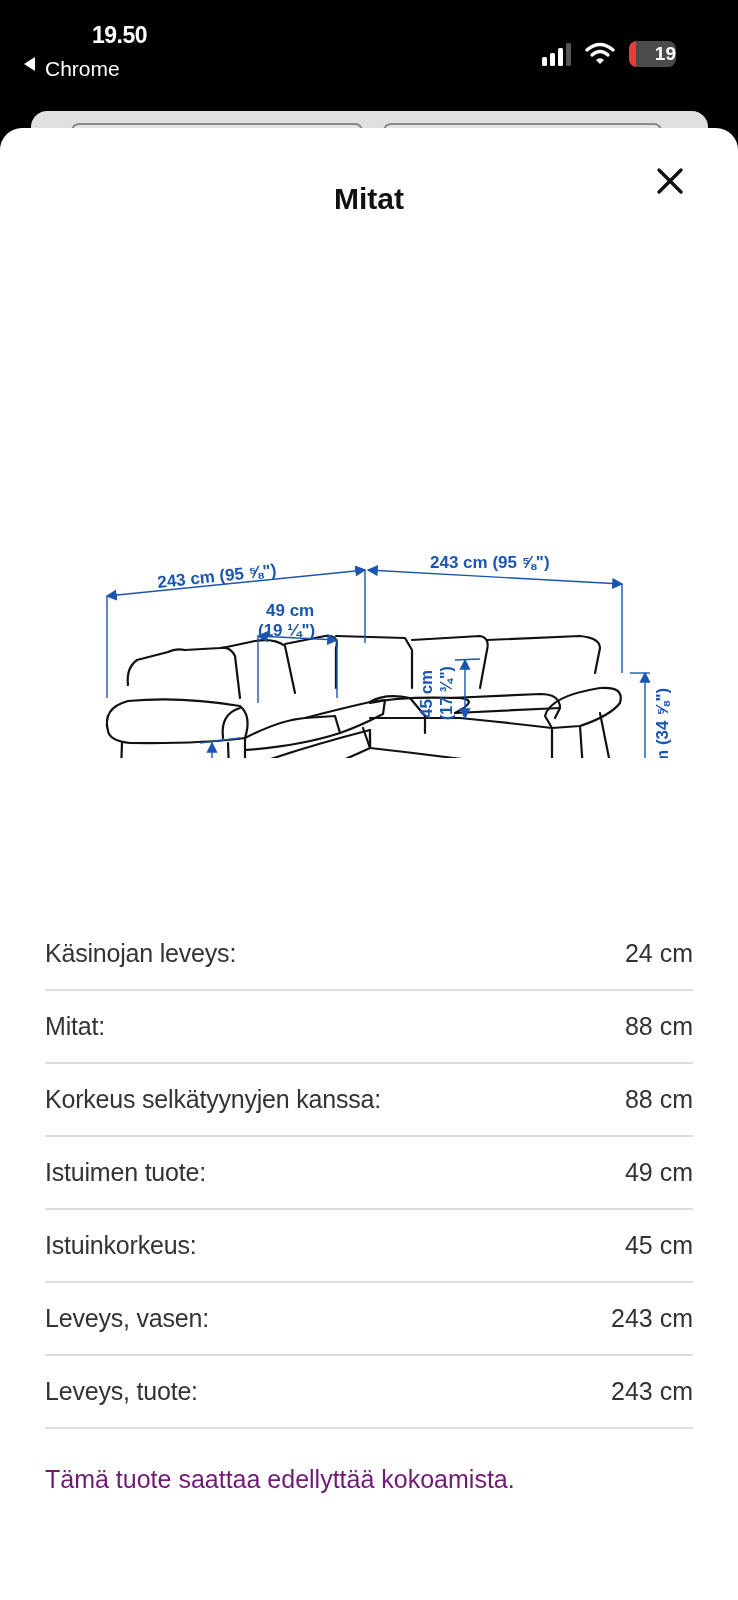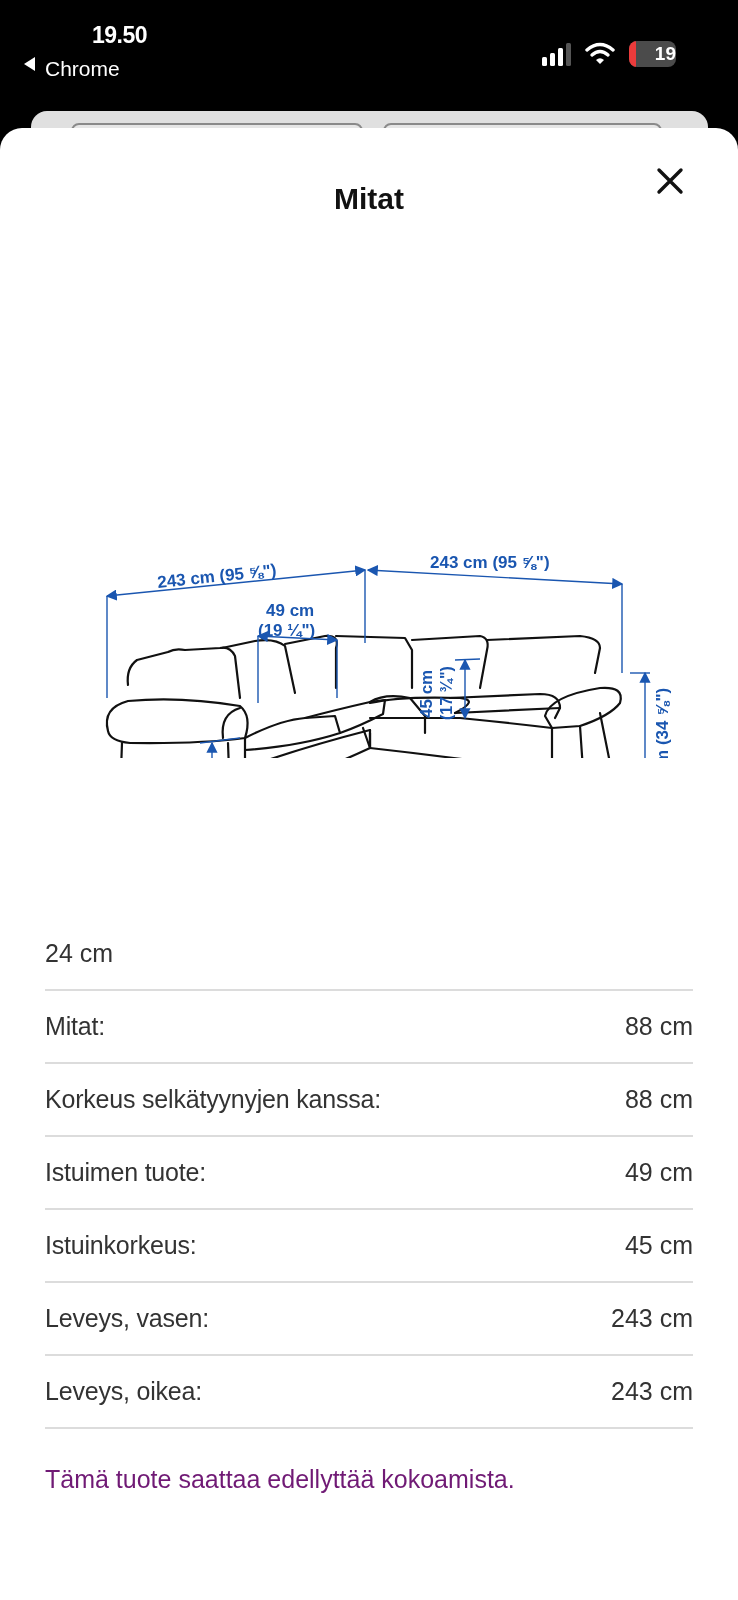--- a/index.html
+++ b/index.html
@@ -153,20 +153,21 @@
       <text x="0" y="0" font-size="16" transform="translate(412 322) rotate(-90)">(17 ¾")</text>
       <text x="0" y="0" font-size="17" transform="translate(628 400) rotate(-90)">88 cm (34 ⅝")</text>
       <text x="18" y="430" font-size="17" transform="rotate(8 18 430)">88 cm (34 ⅝")</text>
       <text x="470" y="418" font-size="17">24 cm</text>
       <text x="465" y="438" font-size="17">(9 ½")</text>
     </g>
   </svg>
 
   <div class="specs">
     <div class="spec-row">
+      <span class="lbl">Käsinojan leveys:</span>
       <span class="val">24 cm</span>
     </div>
     <div class="spec-row">
       <span class="lbl">Mitat:</span>
       <span class="val">88 cm</span>
     </div>
     <div class="spec-row">
       <span class="lbl">Korkeus selkätyynyjen kanssa:</span>
       <span class="val">88 cm</span>
     </div>
@@ -176,18 +177,18 @@
     </div>
     <div class="spec-row">
       <span class="lbl">Istuinkorkeus:</span>
       <span class="val">45 cm</span>
     </div>
     <div class="spec-row">
       <span class="lbl">Leveys, vasen:</span>
       <span class="val">243 cm</span>
     </div>
     <div class="spec-row">
-      <span class="lbl">Leveys, oikea:</span>
+      <span class="lbl">Leveys, tuote:</span>
       <span class="val">243 cm</span>
     </div>
     <p class="note">Tämä tuote saattaa edellyttää kokoamista.</p>
   </div>
 </div>
 
 </body></html>

